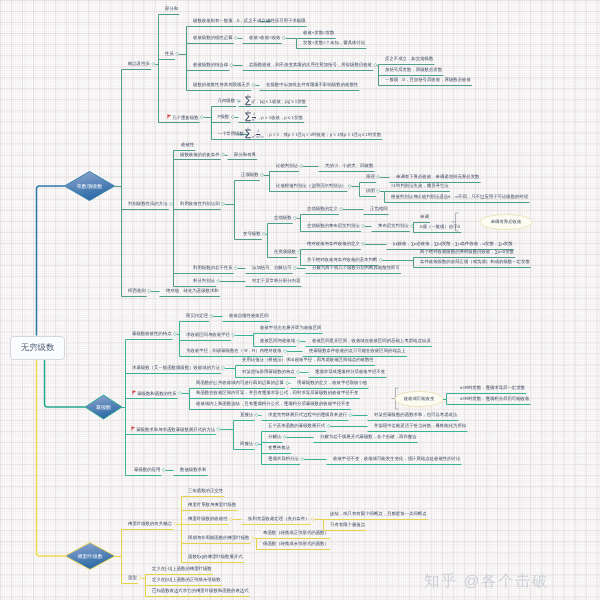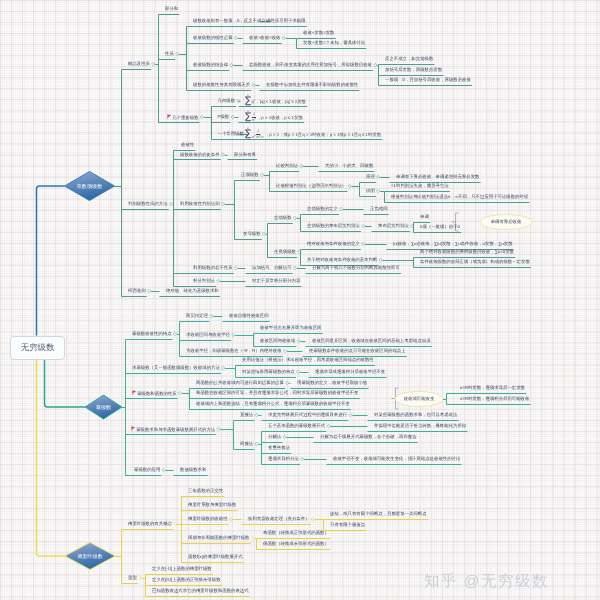--- a/index.html
+++ b/index.html
@@ -462,14 +462,14 @@
       <div class="nd" style="left: 152px; top: 577.3px;">定义在[0,l]上函数的正弦或余弦级数</div>
       <div class="nd" style="left: 152px; top: 588.3px;">已知函数表达式求它的傅里叶级数和函数的表达式</div>
       <div class="nd" style="left: 480px; top: 219.3px; width: 52px; text-align: center;">单调有界必收敛</div>
       <div class="nd" style="left: 395px; top: 396.3px; width: 48px; text-align: center;">收敛域可能改变</div>
       <div class="nd" style="left: 460px; top: 385.3px;">x=R时发散，逐项求导后一定发散</div>
       <div class="nd" style="left: 460px; top: 396.3px;">x=R时发散，逐项积分后仍可能收敛</div>
     </div>
   <div class="rootbox" style="left:10px;top:335.5px;width:53px;height:22px;">
      <span>无穷级数</span>
   </div>
-  <div class="wm" style="left:424px;top:571px;">知乎 @无穷级数</div>
+  <div class="wm" style="left:424px;top:571px;">知乎 @各个击破</div>
 </div>
 
 </body></html>

